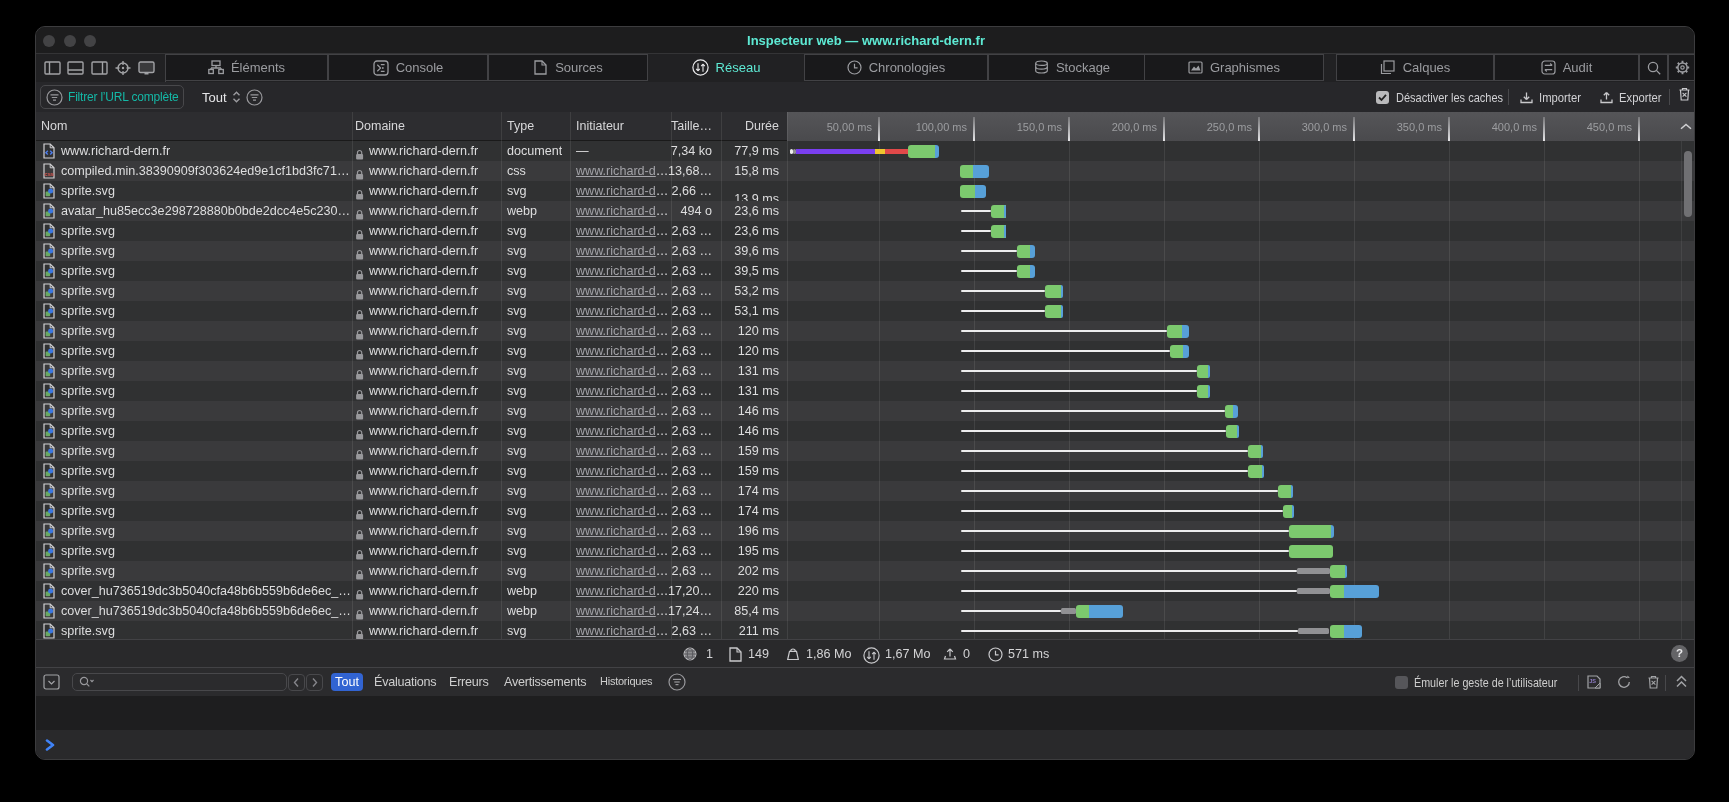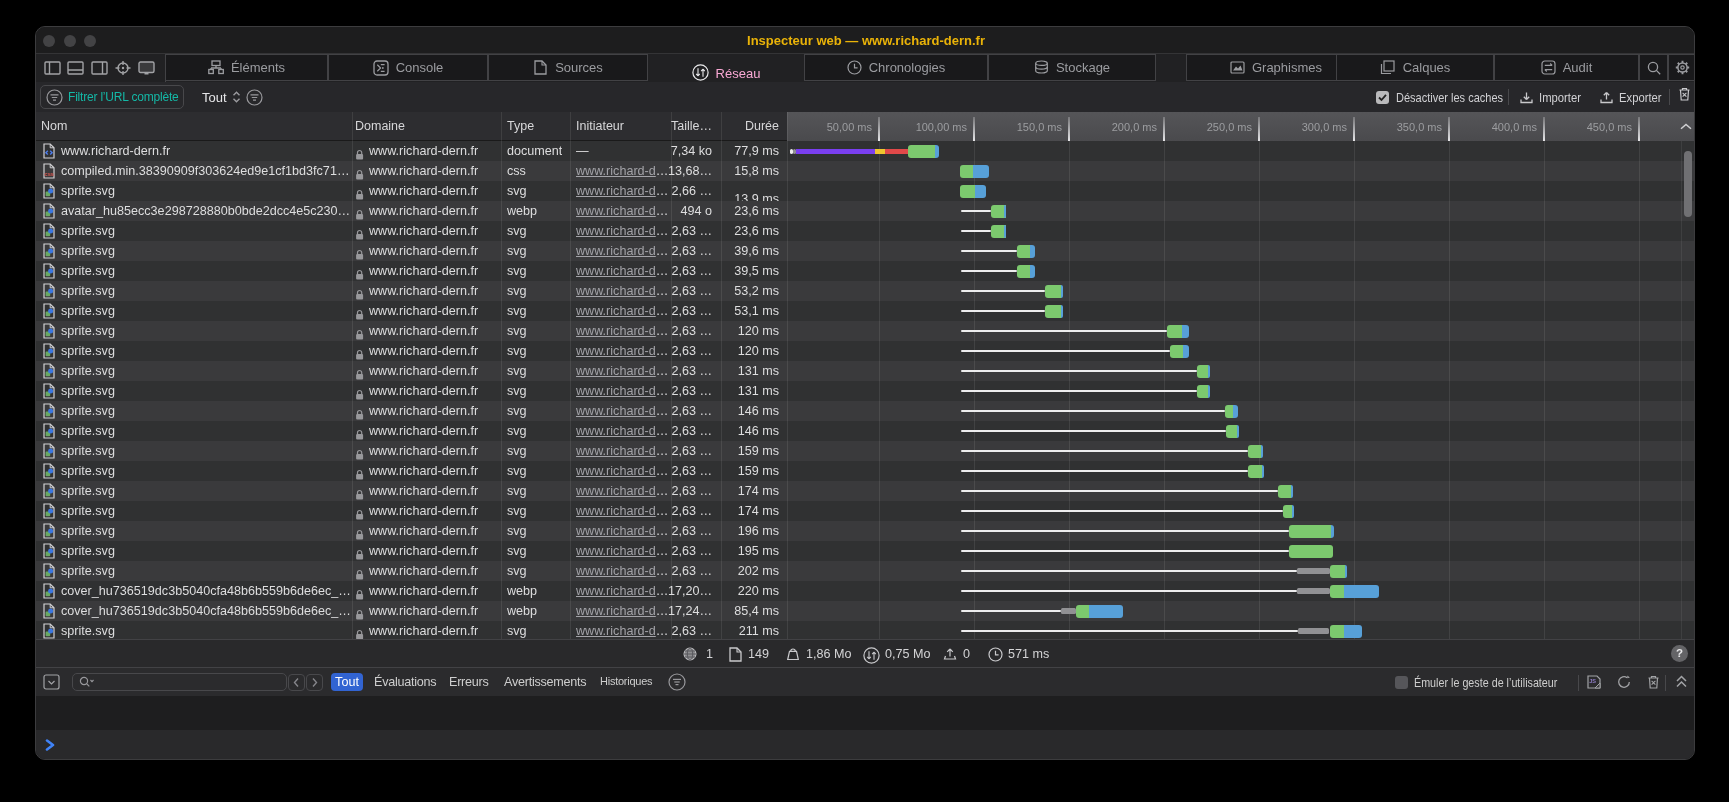--- a/index.html
+++ b/index.html
@@ -1,36 +1,36 @@
 <!DOCTYPE html>
 <html><head><meta charset="utf-8"><title>Inspecteur web</title>
 <style>
 html,body{margin:0;padding:0;background:#000;width:1729px;height:802px;overflow:hidden;}
 *{box-sizing:border-box;}
 body{font-family:"Liberation Sans",sans-serif;-webkit-font-smoothing:antialiased;}
 .abs{position:absolute;}
 .win{position:absolute;left:35px;top:26px;width:1660px;height:734px;background:#1e1e1f;border-radius:10px;overflow:hidden;border:1px solid #3c3c3e;}
 .ctr{display:flex;align-items:center;}
 .tab{position:absolute;top:0;height:27px;display:flex;align-items:center;justify-content:center;gap:7px;font-size:13px;color:#9b9ca0;background:#19191b;border:1px solid #424245;}
-.tabsel{background:transparent;border:none;color:#f9a8d4;align-items:flex-end;}
+.tabsel{background:transparent;border:none;color:#5eead4;}
 .hdr{font-size:12.5px;color:#d7d7d9;}
 .rowtxt{font-size:12.6px;color:#dededf;white-space:nowrap;overflow:hidden;text-overflow:ellipsis;}
 .lnk{text-decoration:underline;color:#a3a3a8;}
 .num{position:absolute;text-align:right;font-size:12.6px;color:#dededf;}
 .rlab{position:absolute;top:0;height:29px;line-height:31px;text-align:right;font-size:11px;color:#9c9da0;}
 .vline{position:absolute;width:1px;background:rgba(255,255,255,0.085);}
 .bar{position:absolute;border-radius:1.5px;}
 .box{position:absolute;height:13px;border-radius:2.5px;}
 </style></head><body>
 <div class="win">
 <div class="abs" style="left:0px;top:0px;width:1660px;height:27px;background:#1d1d1e;border-bottom:1px solid #343436;">
 <div class="abs" style="left:7px;top:8px;width:12px;height:12px;border-radius:50%;background:#434345;"></div>
 <div class="abs" style="left:27.5px;top:8px;width:12px;height:12px;border-radius:50%;background:#434345;"></div>
 <div class="abs" style="left:48px;top:8px;width:12px;height:12px;border-radius:50%;background:#434345;"></div>
-<div class="abs" style="left:0;top:0;width:1660px;height:27px;line-height:27px;text-align:center;font-size:13px;font-weight:bold;color:#eab308;">Inspecteur web — www.richard-dern.fr</div>
+<div class="abs" style="left:0;top:0;width:1660px;height:27px;line-height:27px;text-align:center;font-size:13px;font-weight:bold;color:#5eead4;">Inspecteur web — www.richard-dern.fr</div>
 </div>
 <div class="abs" style="left:0px;top:27px;width:1660px;height:28px;background:#212123;">
 <div class="abs" style="left:8px;top:7px;"><svg width="17" height="14" viewBox="0 0 17 14" style="">
           <rect x="1" y="1" width="15" height="12" rx="1" fill="none" stroke="#a2a3a6" stroke-width="1.4"></rect>
           <line x1="5.5" y1="1" x2="5.5" y2="13" stroke="#a2a3a6" stroke-width="1.4"></line>
         </svg></div>
 <div class="abs" style="left:31px;top:7px;"><svg width="17" height="14" viewBox="0 0 17 14" style="">
           <rect x="1" y="1" width="15" height="12" rx="1" fill="none" stroke="#a2a3a6" stroke-width="1.4"></rect>
           <line x1="1" y1="9" x2="16" y2="9" stroke="#a2a3a6" stroke-width="1.4"></line>
         </svg></div>
@@ -93,21 +93,21 @@
         <span>Chronologies</span>
       </div>
 <div class="tab" style="left:952px;width:168px;">
         <svg width="15" height="15" viewBox="0 0 15 15" style="">
           <ellipse cx="7.5" cy="3.2" rx="5.8" ry="2.2" fill="none" stroke="#9b9ca0" stroke-width="1.2"></ellipse>
           <path d="M1.7 3.2 V7 c0 1.2 2.6 2.2 5.8 2.2 s5.8 -1 5.8 -2.2 V3.2" fill="none" stroke="#9b9ca0" stroke-width="1.2"></path>
           <path d="M1.7 7 V10.8 c0 1.2 2.6 2.2 5.8 2.2 s5.8 -1 5.8 -2.2 V7" fill="none" stroke="#9b9ca0" stroke-width="1.2"></path>
         </svg>
         <span>Stockage</span>
       </div>
-<div class="tab" style="left:1150px;width:180px;">
+<div class="tab" style="left:1108px;width:180px;">
         <svg width="15" height="15" viewBox="0 0 15 15" style="">
           <rect x="1" y="2" width="13" height="11" rx="1" fill="none" stroke="#9b9ca0" stroke-width="1.2"></rect>
           <path d="M3 10.5 L6 6.5 L8 8.5 L10.5 5.5 L12.5 10.5 Z" fill="#9b9ca0"></path>
         </svg>
         <span>Graphismes</span>
       </div>
 <div class="tab" style="left:1300px;width:158px;gap:8px;">
         <svg width="15" height="15" viewBox="0 0 15 15" style="">
           <rect x="4" y="1" width="10" height="10" fill="none" stroke="#9b9ca0" stroke-width="1.2"></rect>
           <path d="M1.5 4 V13.5 H11" fill="none" stroke="#9b9ca0" stroke-width="1.2"></path>
@@ -792,21 +792,21 @@
 <div class="abs" style="left:750px;top:7px;"><svg width="14" height="14" viewBox="0 0 14 14" style="">
           <path d="M4.6 4.4 a2.4 2.4 0 1 1 4.8 0" fill="none" stroke="#c9c9cc" stroke-width="1.2"></path>
           <path d="M3.5 4.4 H10.5 L12.3 12.5 H1.7 Z" fill="none" stroke="#c9c9cc" stroke-width="1.2"></path>
         </svg></div>
 <div class="abs" style="left:770px;top:7px;font-size:12.6px;color:#d4d4d6;">1,86 Mo</div>
 <div class="abs" style="left:827px;top:7px;"><svg width="17" height="17" viewBox="0 0 17 17" style="">
           <circle cx="8.5" cy="8.5" r="7.6" fill="none" stroke="#c9c9cc" stroke-width="1.2"></circle>
           <path d="M6 4.2 V12 M6 12 L4.2 9.9 M6 12 L7.8 9.9" fill="none" stroke="#c9c9cc" stroke-width="1.1"></path>
           <path d="M11 12.8 V5 M11 5 L9.2 7.1 M11 5 L12.8 7.1" fill="none" stroke="#c9c9cc" stroke-width="1.1"></path>
         </svg></div>
-<div class="abs" style="left:849px;top:7px;font-size:12.6px;color:#d4d4d6;">0,75 Mo</div>
+<div class="abs" style="left:849px;top:7px;font-size:12.6px;color:#d4d4d6;">1,67 Mo</div>
 <div class="abs" style="left:907px;top:7px;"><svg width="14" height="14" viewBox="0 0 14 14" style="">
           <path d="M7 9.5 V2 M7 2 L4.2 4.8 M7 2 L9.8 4.8" fill="none" stroke="#c9c9cc" stroke-width="1.2"></path>
           <path d="M2.5 9 L1.5 12 H12.5 L11.5 9" fill="none" stroke="#c9c9cc" stroke-width="1.2"></path>
         </svg></div>
 <div class="abs" style="left:927px;top:7px;font-size:12.6px;color:#d4d4d6;">0</div>
 <div class="abs" style="left:952px;top:7px;"><svg width="15" height="15" viewBox="0 0 15 15" style="">
           <circle cx="7.5" cy="7.5" r="6.5" fill="none" stroke="#c9c9cc" stroke-width="1.2"></circle>
           <path d="M7.5 3.8 V7.8 H10.6" fill="none" stroke="#c9c9cc" stroke-width="1.2"></path>
         </svg></div>
 <div class="abs" style="left:972px;top:7px;font-size:12.6px;color:#d4d4d6;">571 ms</div>

